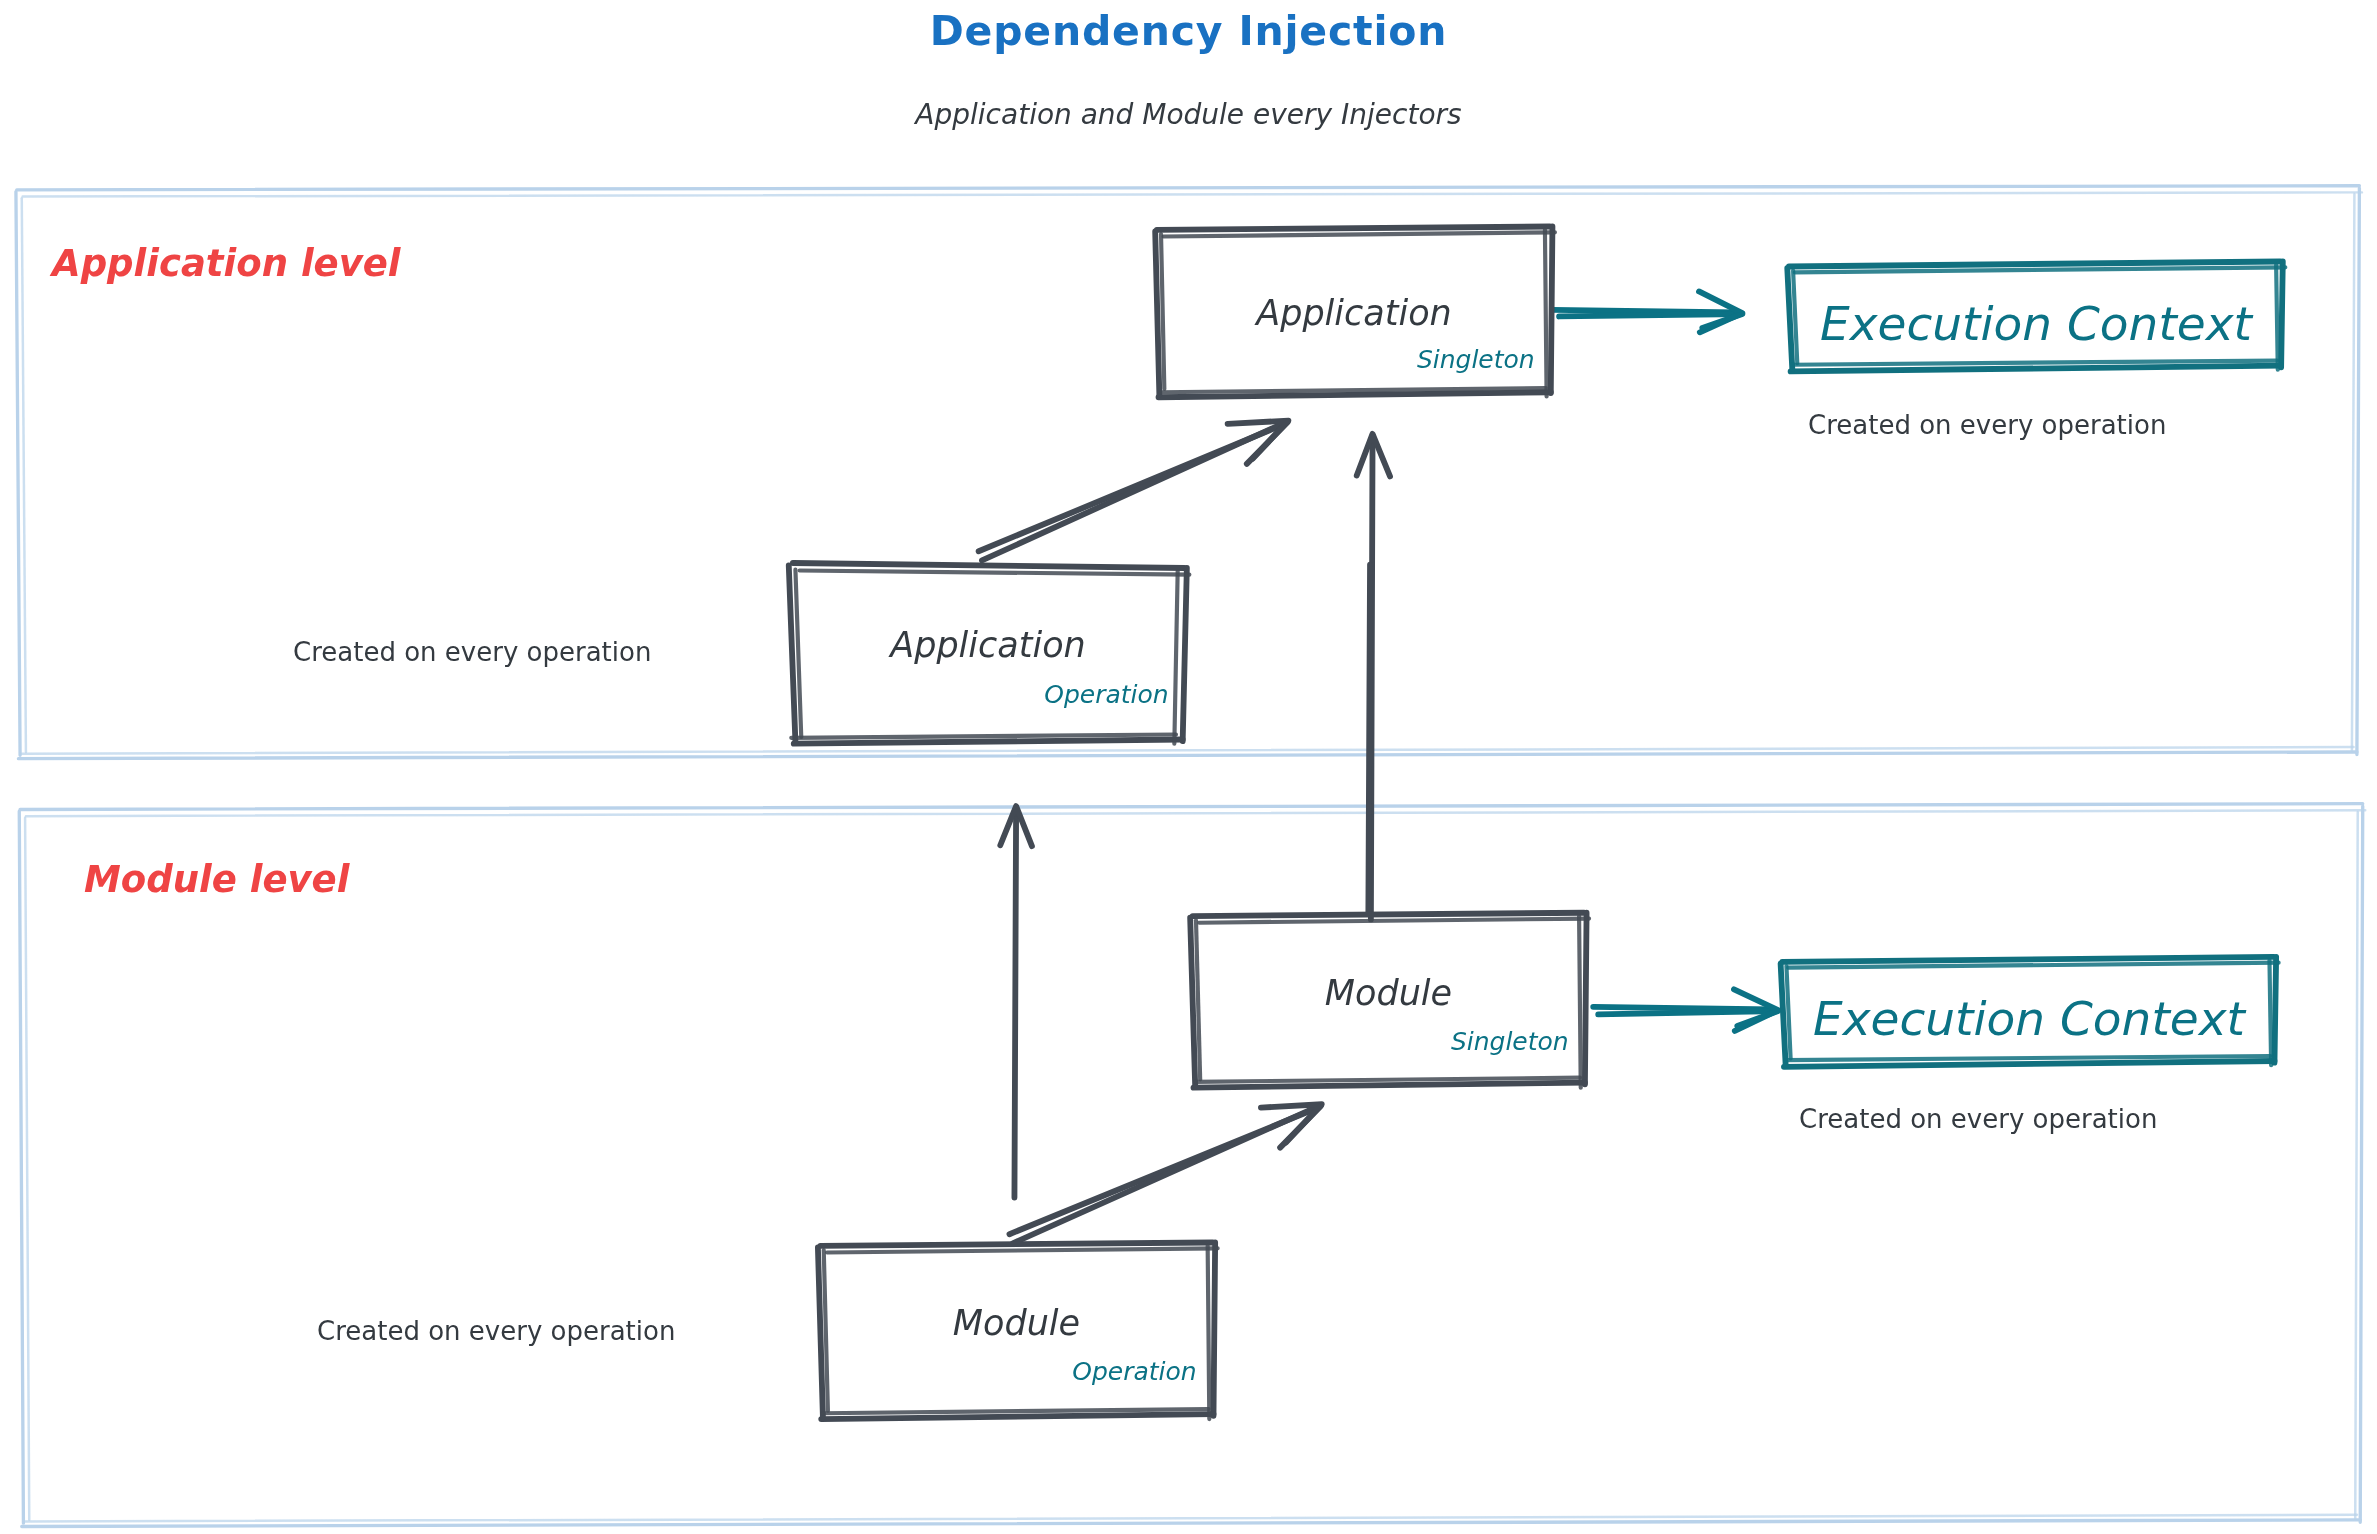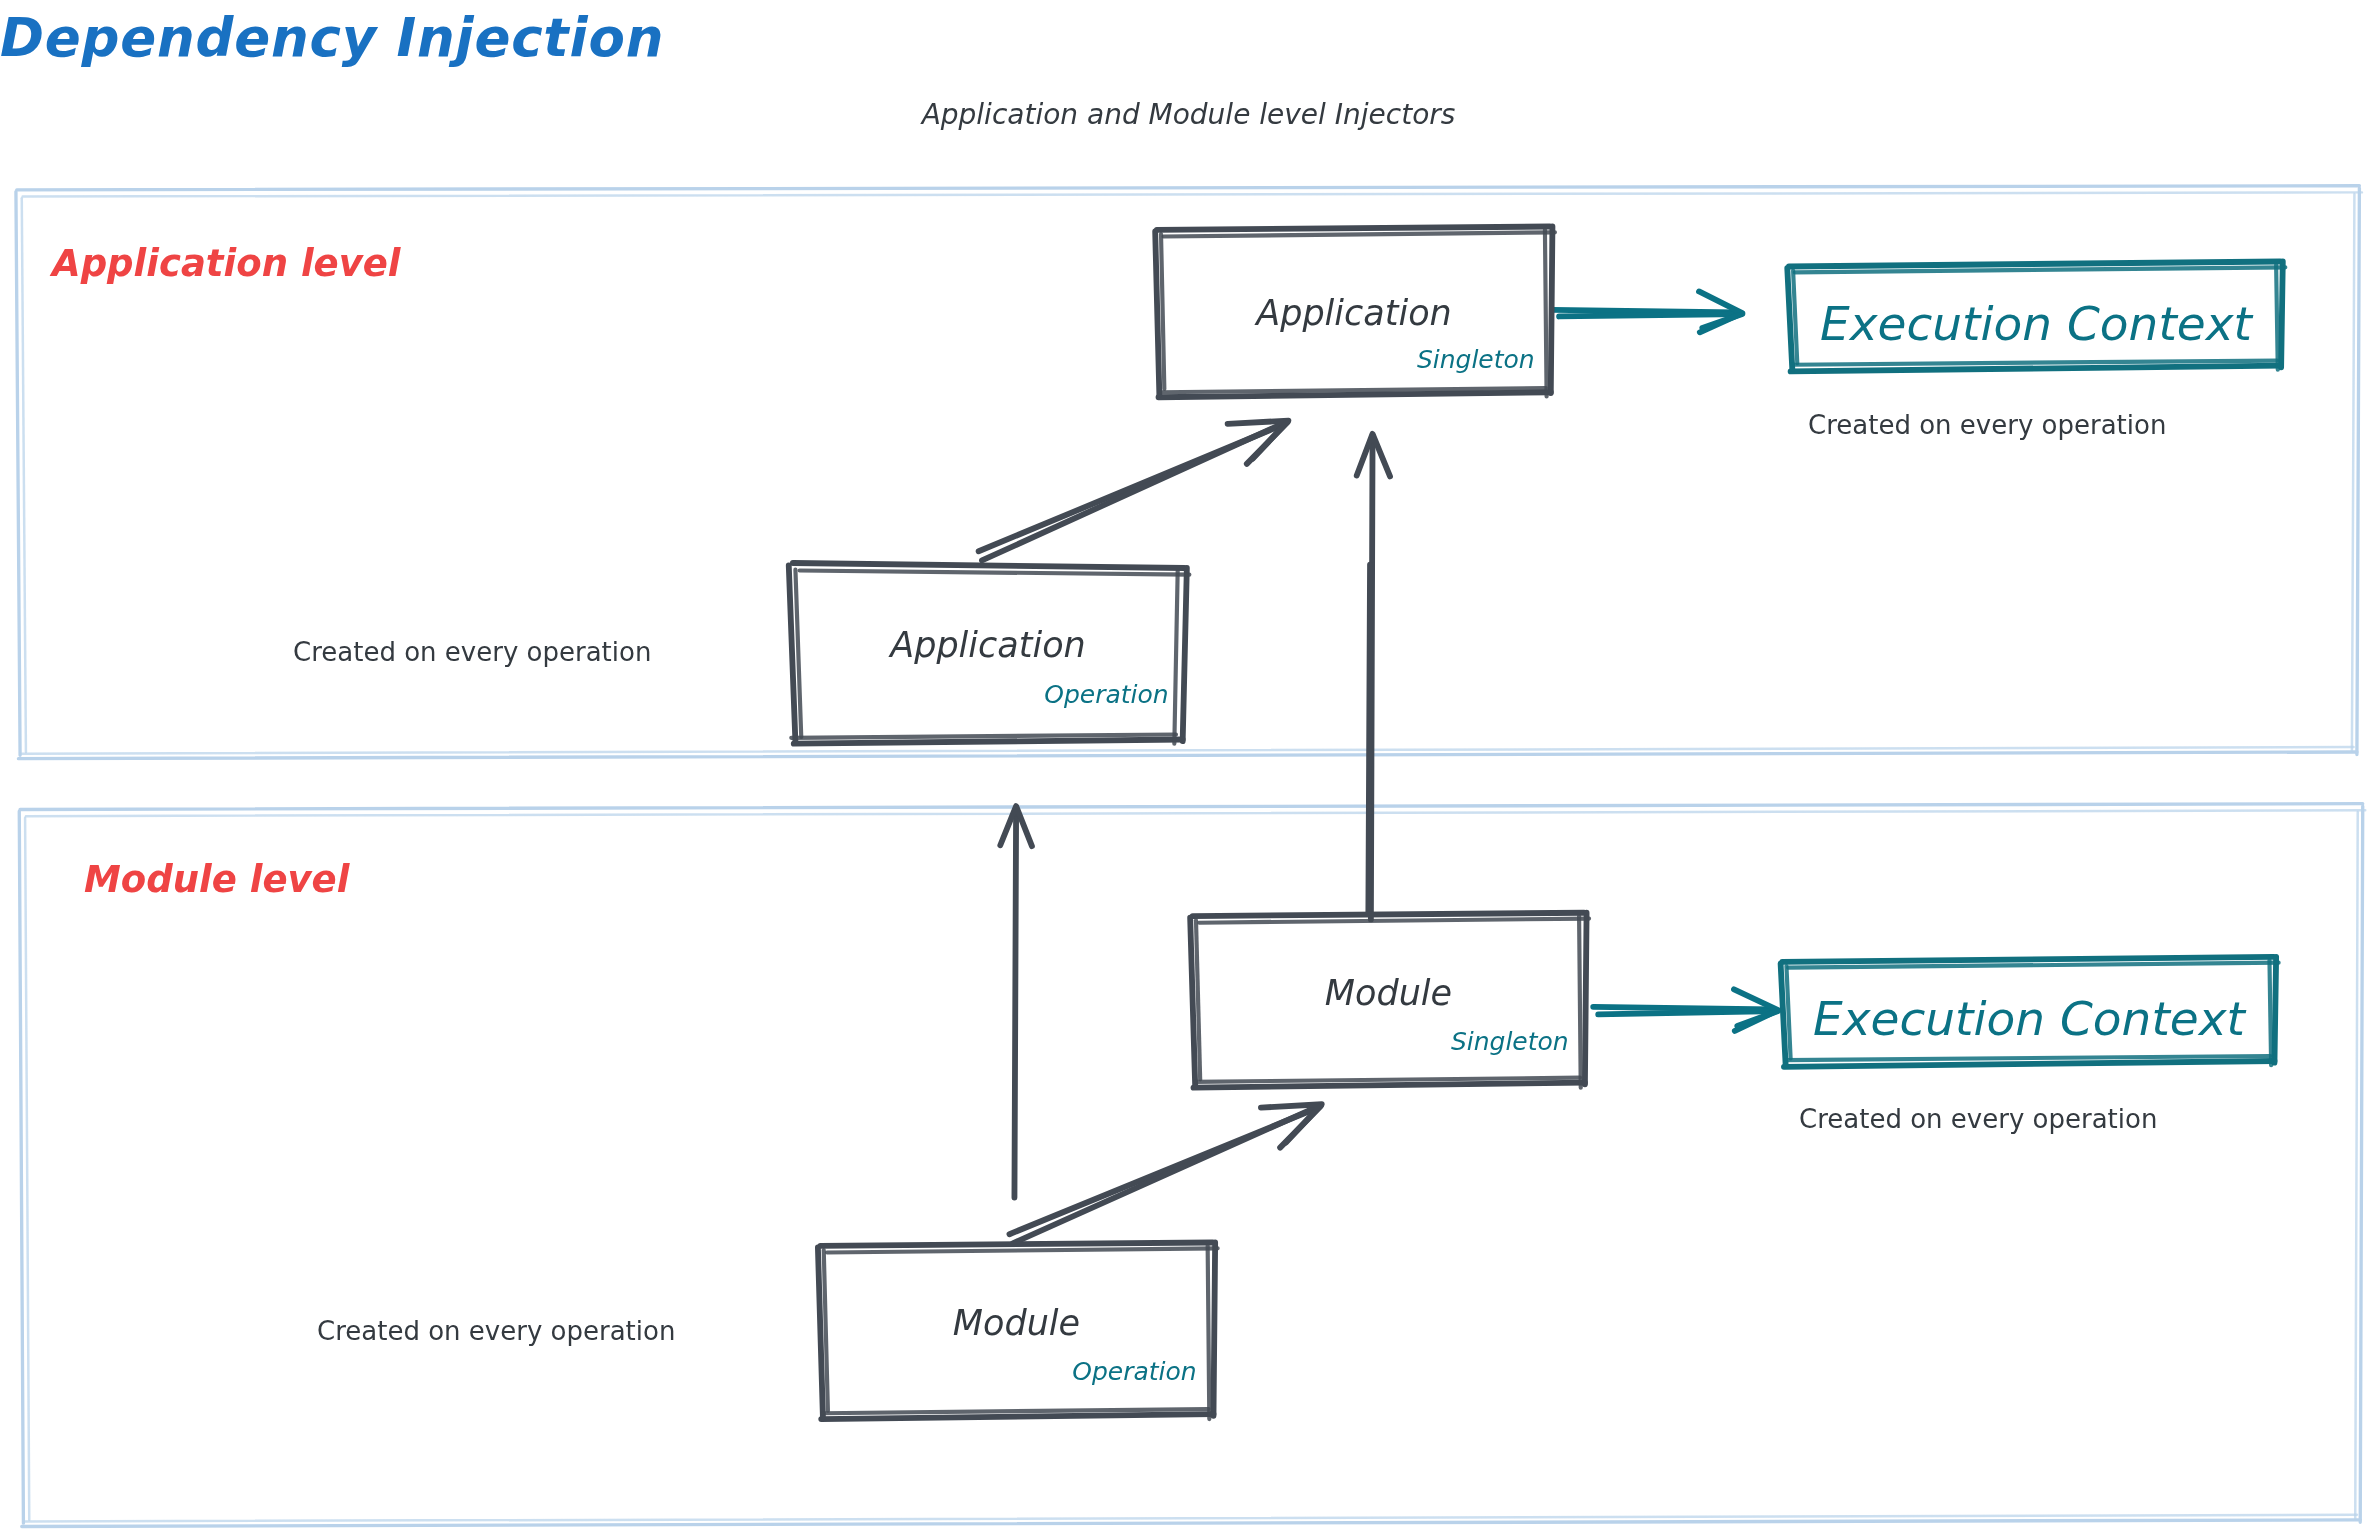--- a/index.html
+++ b/index.html
@@ -6,22 +6,22 @@
   body{
     width:2377px;height:1534px;position:relative;overflow:hidden;
     font-family:"DejaVu Sans", sans-serif;
   }
   #canvas{position:absolute;inset:0;width:2377px;height:1534px;}
   svg.layer{position:absolute;left:0;top:0;width:2377px;height:1534px;overflow:visible;}
 
   .txt{position:absolute;white-space:nowrap;}
 
   .title{
-    left:0;top:6.7px;width:2377px;
-    font-size:53px;color:#1971c2;font-style:italic;font-weight:600;
+    left:0;top:6.7px;width:2377px;text-align:center;
+    font-size:41px;color:#1971c2;font-weight:600;
     letter-spacing:0.8px;
   }
   .subtitle{
     left:0;top:98px;width:2377px;text-align:center;
     font-size:28px;color:#343a40;font-style:italic;
   }
 
   .level-label{
     font-size:37px;color:#ef4444;font-style:italic;font-weight:600;
   }
@@ -47,21 +47,21 @@
   .node-box{position:absolute;}
   .node-box .node-title{position:absolute;left:0;width:100%;}
   .node-box .node-sub{position:absolute;right:18.3px;}
 </style>
 </head>
 <body>
 
 <div id="canvas">
 
   <div class="txt title">Dependency Injection</div>
-  <div class="txt subtitle">Application and Module level Injectors</div>
+  <div class="txt subtitle">Application and Module every Injectors</div>
 
   <svg class="layer" viewBox="0 0 2854 1842" width="2377" height="1534">
 
     <g fill="none" stroke="#b9d2ea" stroke-width="4" stroke-linecap="round">
       <path d="M 20 228 L 2833 223"></path>
       <path d="M 2833 226 L 2830 906"></path>
       <path d="M 2830 903 L 22 911"></path>
       <path d="M 24 907 L 19 230"></path>
       <path d="M 27 236 L 2836 231" stroke-width="3" opacity="0.72"></path>
       <path d="M 2827 233 L 2824 901" stroke-width="3" opacity="0.72"></path>

